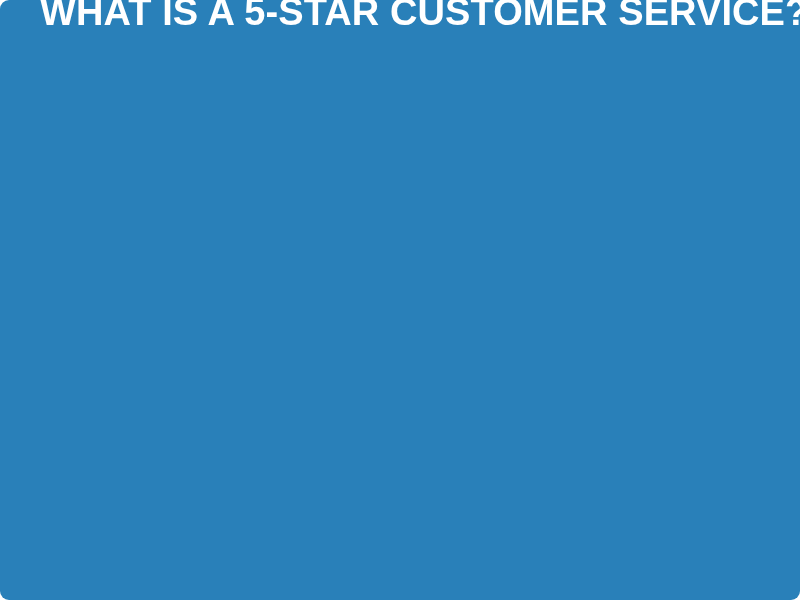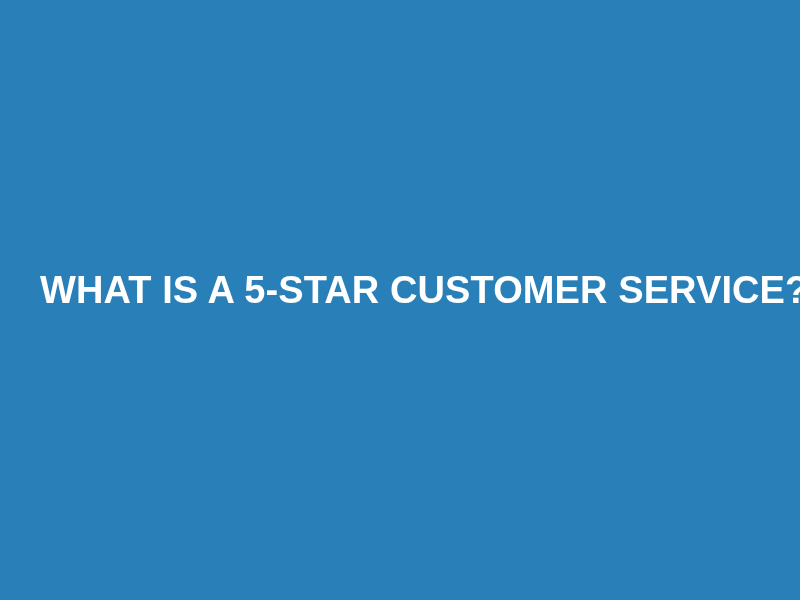--- a/index.html
+++ b/index.html
@@ -16,23 +16,24 @@
     background: #ffffff;
   }
 
   
   .title-card {
     position: relative;
     box-sizing: border-box;
     width: 800px;
     height: 600px;
     display: flex;
-    align-items: center;
+    align-items: flex-start;
     justify-content: center;
     background-color: #2980b9;   
+    border-radius: 9px;
   }
 
   
   .headline {
     display: block;
     width: 760px;
     margin: 0;
     padding: 0 20px;
     box-sizing: border-box;
 

